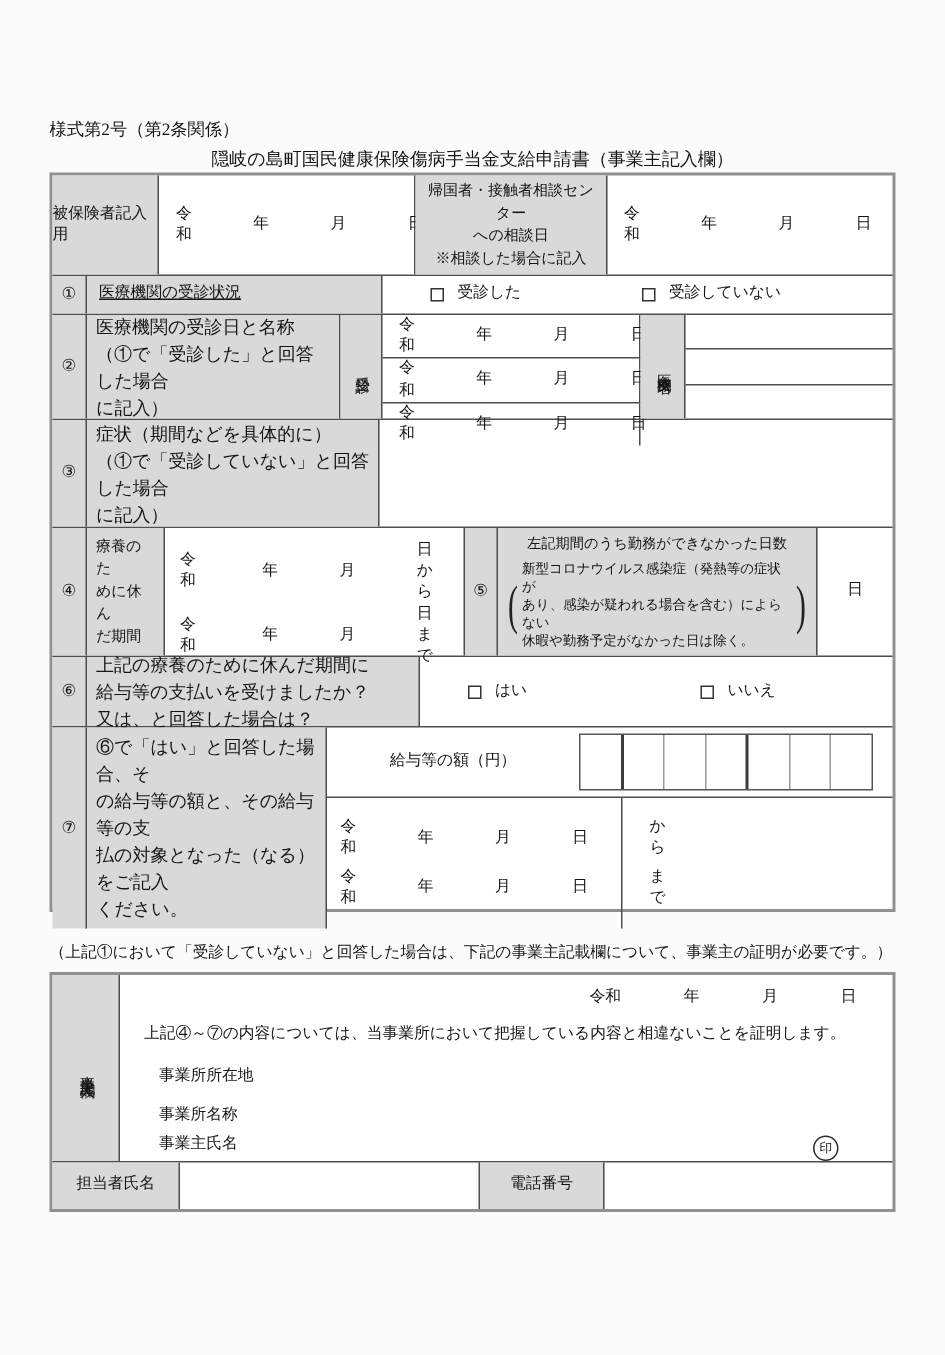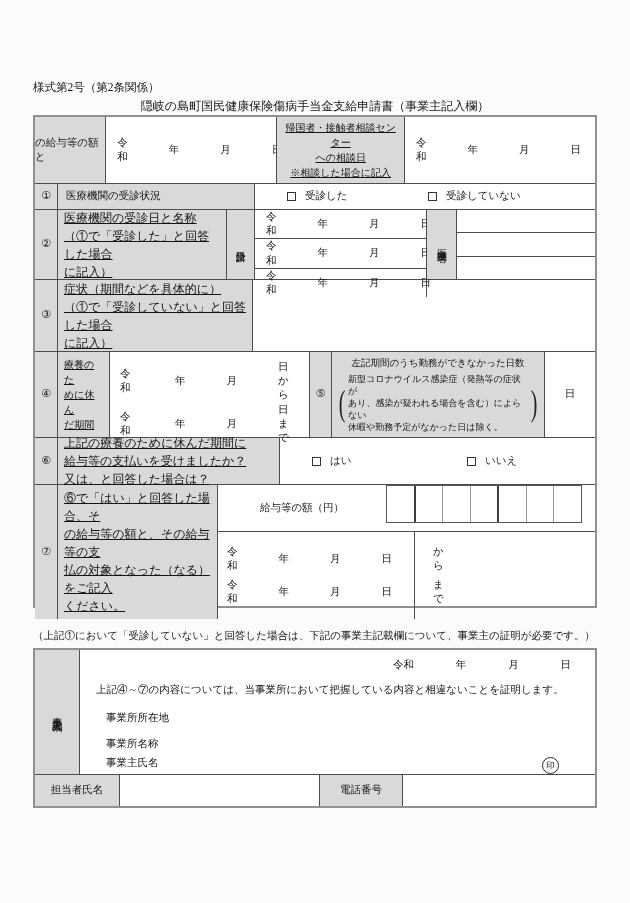--- a/index.html
+++ b/index.html
@@ -20,21 +20,21 @@
   .row { display:flex; flex:none; }
   .bb { border-bottom:1px solid #4d4d4d; }
   .br { border-right:1px solid #4d4d4d; }
   .g { background:#d9d9d9; }
   .c { display:flex; align-items:center; justify-content:center; }
   .cell { display:flex; }
   .grow { flex:1 1 auto; }
 
   .numcol { width:23px; flex:none; font-family:"DejaVu Sans","Liberation Sans",sans-serif; font-size:11px; }
   .lblcell { padding:4px 6px; font-size:12px; display:flex; flex-direction:column; justify-content:center; }
-  .lblcell div { line-height:1.5;text-decoration:underline; }
+  .lblcell div { line-height:1.5; }
 
   .datecell { display:flex; align-items:center; justify-content:space-between; padding:0 14px 0 11px;gap:41px; }
   .vert { writing-mode:vertical-rl; text-orientation:upright; letter-spacing:1px; font-size:10px;
           display:flex; align-items:center; justify-content:center; }
 
   .cb { width:9px; height:9px; border:1px solid #333; display:inline-block; flex:none; margin-right:9px; background:#fff; }
   .opt { position:absolute; top:0; bottom:0; display:flex; align-items:center; }
 
   .paren { font-size:36px; font-weight:400; line-height:0.9; transform:scaleX(0.55); flex:none; color:#222; }
 
@@ -53,21 +53,21 @@
 <body>
 
 <div class="page">
 
   <div class="formno">様式第2号（第2条関係）</div>
   <div class="title">隠岐の島町国民健康保険傷病手当金支給申請書（事業主記入欄）</div>
 
   <div class="tbl" id="t1">
 
     <div class="row bb" style="height:67px">
-      <div class="cell br g c" style="width:77px">の給与等の額と</div>
+      <div class="cell br g c" style="width:77px">被保険者記入用</div>
       <div class="cell br datecell" style="width:171px">
         <span>令和</span>
         <span>年</span>
         <span>月</span>
         <span>日</span>
       </div>
       <div class="cell br g" style="width:138px">
         <div class="lblcell" style="text-align:center; align-items:center; width:100%; font-size:10px;">
           <div>帰国者・接触者相談センター</div>
           <div>への相談日</div>
@@ -77,21 +77,21 @@
       <div class="cell grow datecell">
         <span>令和</span>
         <span>年</span>
         <span>月</span>
         <span>日</span>
       </div>
     </div>
 
     <div class="row bb" style="height:26px">
       <div class="cell br g c numcol">①</div>
-      <div class="cell br g" style="width:197px; align-items:center; padding-left:8px;">医療機関の受診状況</div>
+      <div class="cell br g" style="width:197px; align-items:center; padding-left:8px;text-decoration:underline;">医療機関の受診状況</div>
       <div class="cell grow" style="position:relative">
         <span class="opt" style="left:32px">
           <span class="cb"></span>
           <span>受診した</span>
         </span>
         <span class="opt" style="left:173px">
           <span class="cb"></span>
           <span>受診していない</span>
         </span>
       </div>
@@ -203,21 +203,21 @@
 
     <div class="row" style="flex:1">
       <div class="cell br g c numcol">⑦</div>
       <div class="br g lblcell" style="width:160px">
         <div>⑥で「はい」と回答した場合、そ</div>
         <div>の給与等の額と、その給与等の支</div>
         <div>払の対象となった（なる）をご記入</div>
         <div>ください。</div>
       </div>
       <div class="grow" style="display:flex; flex-direction:column">
-        <div class="bb" style="height:47px; display:flex; ">
+        <div class="bb" style="height:47px; display:flex; align-items:center">
           <div class="grow c">給与等の額（円）</div>
           <div class="amt" style="margin-right:13px">
             <div></div>
             <div class="thk"></div>
             <div></div>
             <div></div>
             <div class="thk"></div>
             <div></div>
             <div></div>
           </div>

